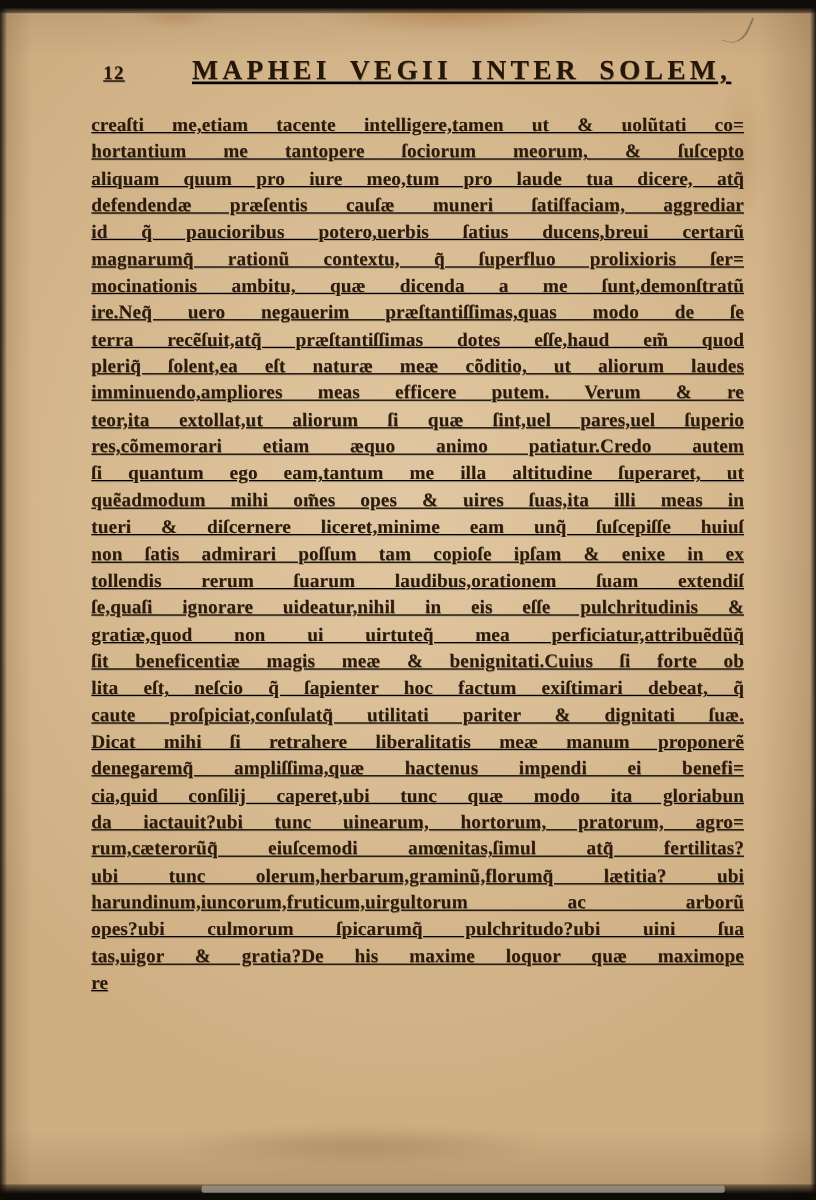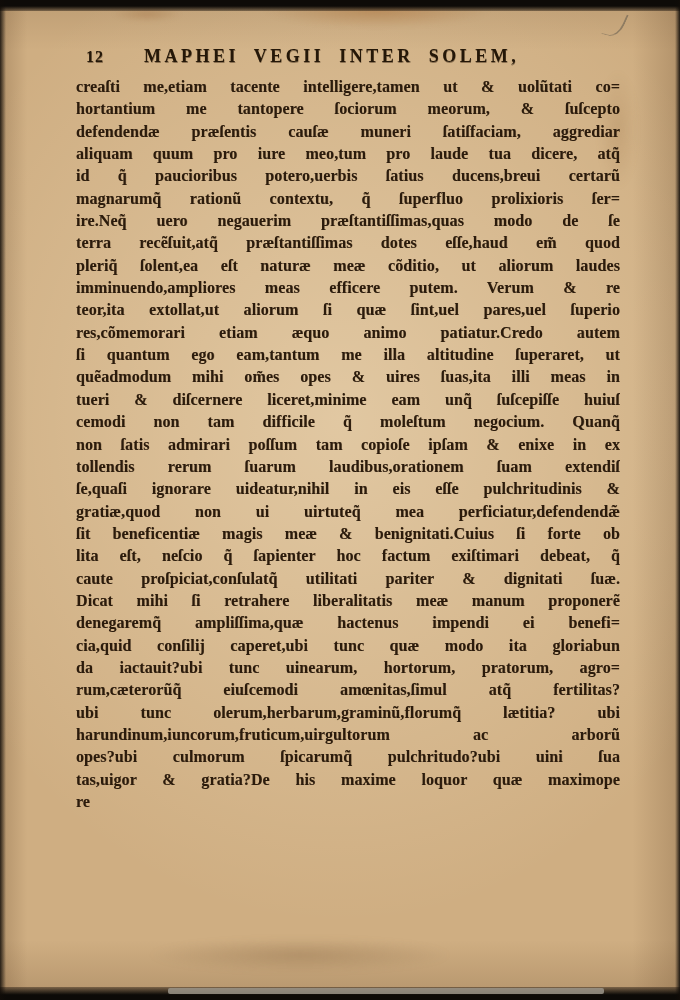--- a/index.html
+++ b/index.html
@@ -21,28 +21,28 @@
   .strip-gray{position:absolute;left:168px;bottom:6px;width:436px;height:6px;background:#9b958a;opacity:.85;border-radius:2px;z-index:6;}
 
   
   .stain{position:absolute;pointer-events:none;z-index:2;border-radius:50%;}
   .stain-a{left:262px;top:-6px;width:230px;height:34px;background:radial-gradient(ellipse at center, rgba(165,100,40,0.38), rgba(165,100,40,0) 70%);filter:blur(2px);}
   .stain-b{left:112px;top:6px;width:70px;height:16px;background:radial-gradient(ellipse at center, rgba(150,95,45,0.3), rgba(150,95,45,0) 70%);filter:blur(2px);}
   .stain-c{left:150px;top:938px;width:300px;height:34px;background:radial-gradient(ellipse at center, rgba(120,88,55,0.28), rgba(120,88,55,0) 72%);filter:blur(3px);}
   .stain-d{left:598px;top:70px;width:40px;height:120px;background:radial-gradient(ellipse at center, rgba(140,95,50,0.18), rgba(140,95,50,0) 70%);filter:blur(3px);}
   .pencil-mark{position:absolute;left:606px;top:12px;width:16px;height:24px;border-right:2px solid rgba(98,90,78,0.55);border-bottom:1px solid rgba(98,90,78,0.4);transform:rotate(14deg) skewX(-10deg);border-radius:0 0 60% 0;z-index:3;}
 
-  .page{position:absolute;inset:0;z-index:4;padding:46px 76px 0 76px;}
+  .page{position:absolute;inset:0;z-index:4;padding:46px 76px 0 76px;text-decoration:underline;}
   .header{display:flex;align-items:baseline;color:#241708;font-weight:bold;
           text-shadow:0.4px 0.5px 0.4px rgba(50,32,14,0.45);}
   .pagenum{font-size:16px;margin-left:10px;letter-spacing:1px;}
-  .title{font-size:18px;margin-left:40px;letter-spacing:3.5px;word-spacing:7px;white-space:nowrap;}
+  .title{font-size:23px;margin-left:56px;letter-spacing:3.5px;word-spacing:7px;white-space:nowrap;}
 
   .textblock{
-    margin-top:9px;width:544px;color:#2b1b0c;font-weight:bold;font-size:16px;
+    margin-top:22px;width:544px;color:#2b1b0c;font-weight:bold;font-size:16px;
     line-height:22.35px;
     text-shadow:0.35px 0.45px 0.5px rgba(55,35,15,0.4);
   }
   .line{
     text-align:justify;text-align-last:justify;
     white-space:nowrap;overflow:hidden;height:22.35px;
     letter-spacing:0.1px;
   }
   .catchword{height:22.35px;text-align:left;padding-right:4px;}
 </style>
@@ -64,38 +64,38 @@
 
   <div class="page">
     <div class="header">
       <span class="pagenum">12</span>
       <span class="title">MAPHEI VEGII INTER SOLEM,</span>
     </div>
 
     <div class="textblock">
       <div class="line">creaſti me,etiam tacente intelligere,tamen ut &amp; uolũtati co=</div>
       <div class="line">hortantium me tantopere ſociorum meorum, &amp; ſuſcepto</div>
+      <div class="line">aliquam quum pro iure meo,tum pro laude tua dicere, atq̃</div>
       <div class="line">defendendæ præſentis cauſæ muneri ſatiſfaciam, aggrediar</div>
-      <div class="line">aliquam quum pro iure meo,tum pro laude tua dicere, atq̃</div>
       <div class="line">id q̃ paucioribus potero,uerbis ſatius ducens,breui certarũ</div>
       <div class="line">magnarumq̃ rationũ contextu, q̃ ſuperfluo prolixioris ſer=</div>
+      <div class="line">mocinationis ambitu, quæ dicenda a me ſunt,demonſtratũ</div>
       <div class="line">ire.Neq̃ uero negauerim præſtantiſſimas,quas modo de ſe</div>
       <div class="line">terra recẽſuit,atq̃ præſtantiſſimas dotes eſſe,haud em̃ quod</div>
       <div class="line">pleriq̃ ſolent,ea eſt naturæ meæ cõditio, ut aliorum laudes</div>
       <div class="line">imminuendo,ampliores meas efficere putem. Verum &amp; re</div>
       <div class="line">teor,ita extollat,ut aliorum ſi quæ ſint,uel pares,uel ſuperio</div>
       <div class="line">res,cõmemorari etiam æquo animo patiatur.Credo autem</div>
       <div class="line">ſi quantum ego eam,tantum me illa altitudine ſuperaret, ut</div>
       <div class="line">quẽadmodum mihi om̃es opes &amp; uires ſuas,ita illi meas in</div>
       <div class="line">tueri &amp; diſcernere liceret,minime eam unq̃ ſuſcepiſſe huiuſ</div>
-      <div class="line">cemodi non tam difficile q̃  moleſtum negocium. Quanq̃</div>
       <div class="line">non ſatis admirari poſſum tam copioſe ipſam &amp; enixe in ex</div>
       <div class="line">tollendis rerum ſuarum laudibus,orationem ſuam extendiſ</div>
       <div class="line">ſe,quaſi ignorare uideatur,nihil in eis eſſe pulchritudinis &amp;</div>
-      <div class="line">gratiæ,quod non ui uirtuteq̃ mea perficiatur,defendendæ̃</div>
+      <div class="line">gratiæ,quod non ui uirtuteq̃ mea perficiatur,attribuẽdũq̃</div>
       <div class="line">ſit beneficentiæ magis meæ &amp; benignitati.Cuius ſi forte ob</div>
       <div class="line">lita eſt, neſcio q̃ ſapienter hoc factum exiſtimari debeat, q̃</div>
       <div class="line">caute proſpiciat,conſulatq̃ utilitati pariter &amp; dignitati ſuæ.</div>
       <div class="line">Dicat mihi ſi retrahere liberalitatis meæ manum proponerẽ</div>
       <div class="line">denegaremq̃ ampliſſima,quæ hactenus impendi ei benefi=</div>
       <div class="line">cia,quid conſilij caperet,ubi tunc quæ modo ita gloriabun</div>
       <div class="line">da iactauit?ubi tunc uinearum, hortorum, pratorum, agro=</div>
       <div class="line">rum,cæterorũq̃ eiuſcemodi amœnitas,ſimul atq̃ fertilitas?</div>
       <div class="line">ubi tunc olerum,herbarum,graminũ,florumq̃ lætitia? ubi</div>
       <div class="line">harundinum,iuncorum,fruticum,uirgultorum ac arborũ</div>

